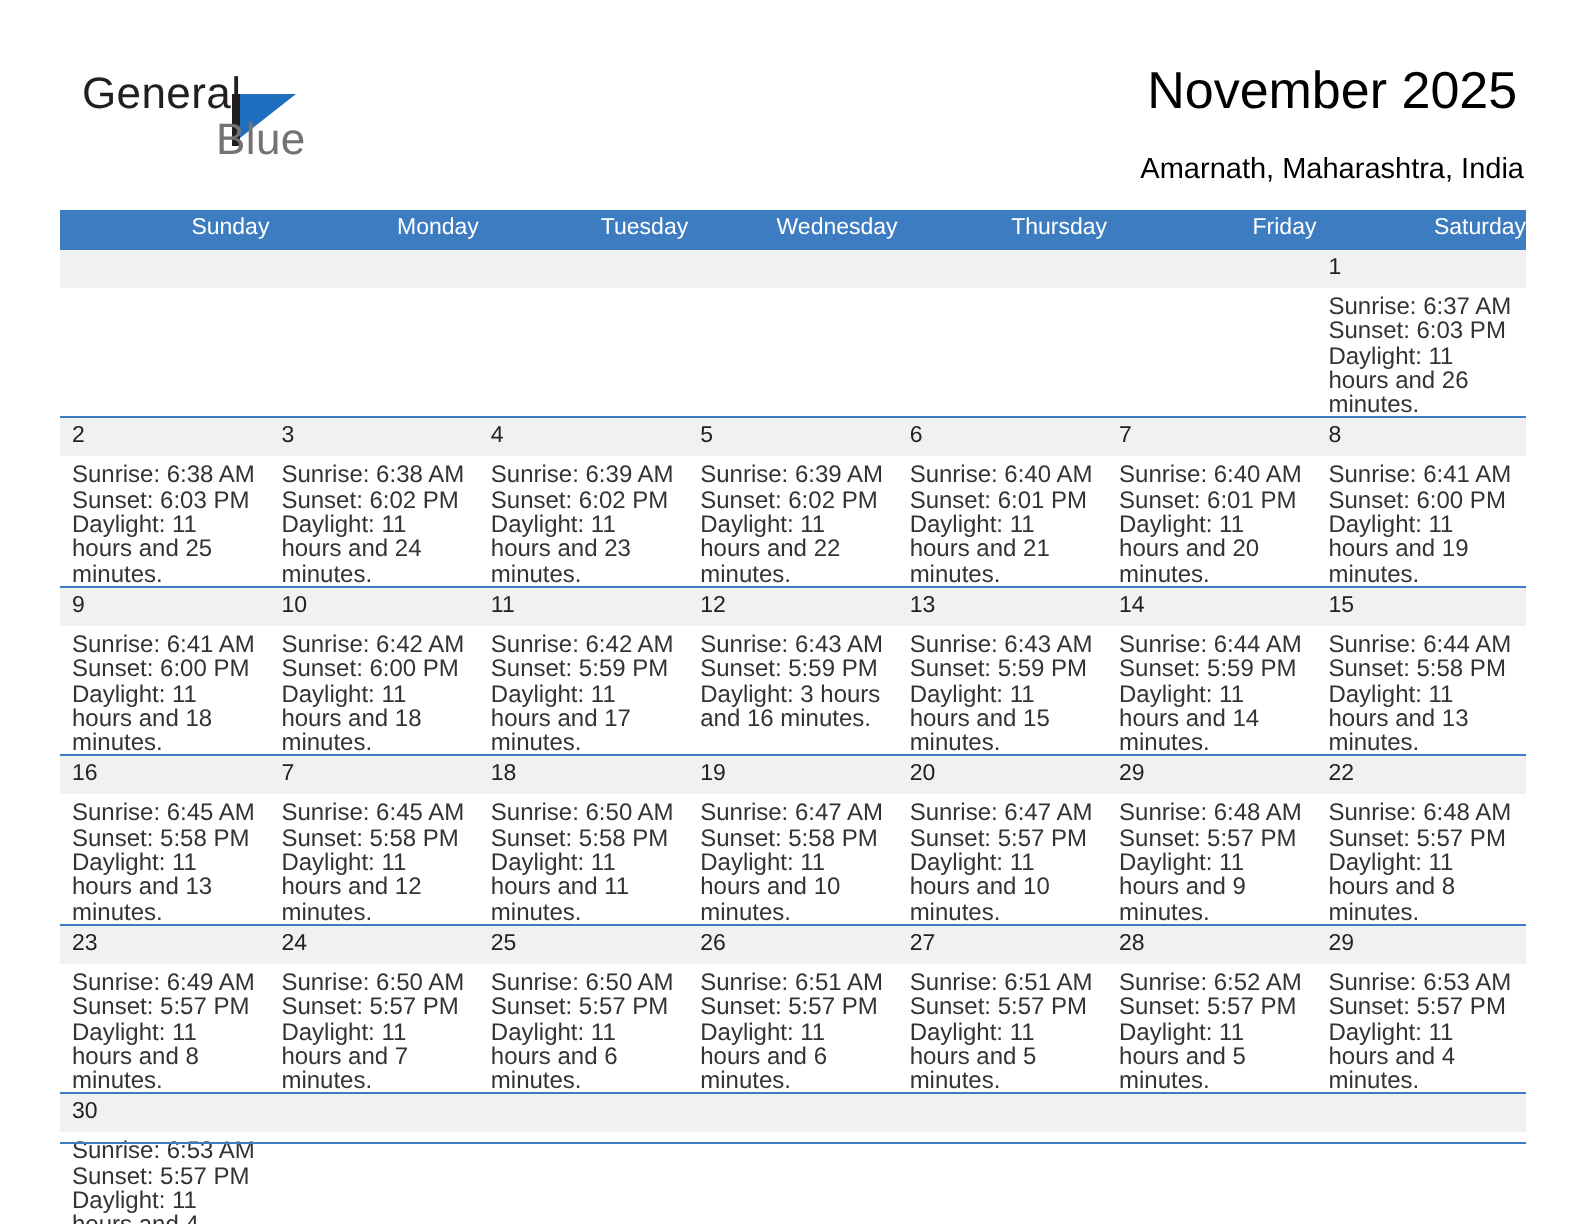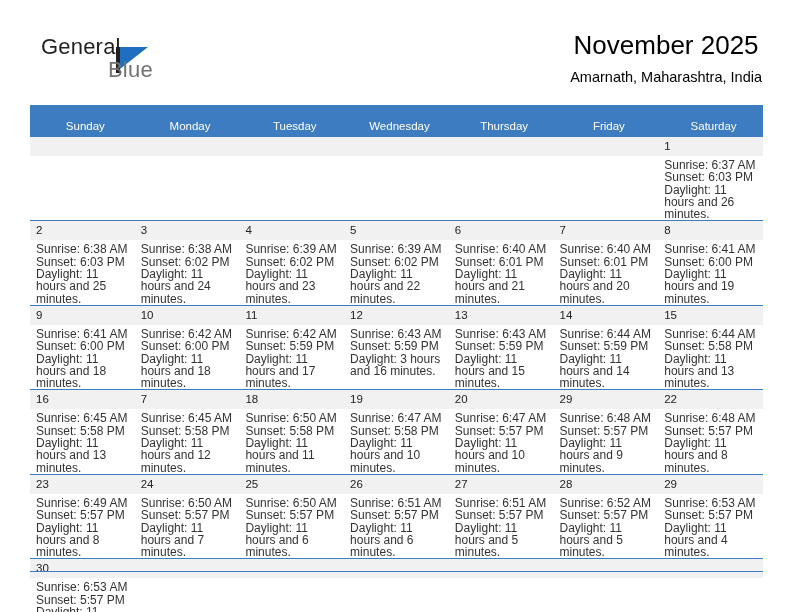--- a/index.html
+++ b/index.html
@@ -83,40 +83,40 @@
     font-size: 26px;
     font-weight: normal;
     color: #000;
     line-height: 34px;
     white-space: nowrap;
   }
   .cal-subtitle {
     font-size: 14.5px;
     color: #000;
     line-height: 22px;
-    margin-top: 4px;
+    margin-top: 12px;
     white-space: nowrap;
   }
 
   
   .cal {
     position: absolute;
     left: 30px;
     top: 105px;
     width: 733px;
     border-collapse: collapse;
     table-layout: fixed;
   }
   .cal th {
     background: #3d7cc0;
     color: #ffffff;
     font-size: 11.5px;
     font-weight: normal;
-    text-align: center;
-    padding: 14px 0 5px 6px;
+    text-align: right;
+    padding: 2px 0 5px 6px;
     height: 13px;
     border: none;
   }
   .cal td {
     vertical-align: top;
     padding: 0;
     border: none;
     border-top: 1px solid #3d7cc0;
     height: 73px;
     width: 104.7px;

